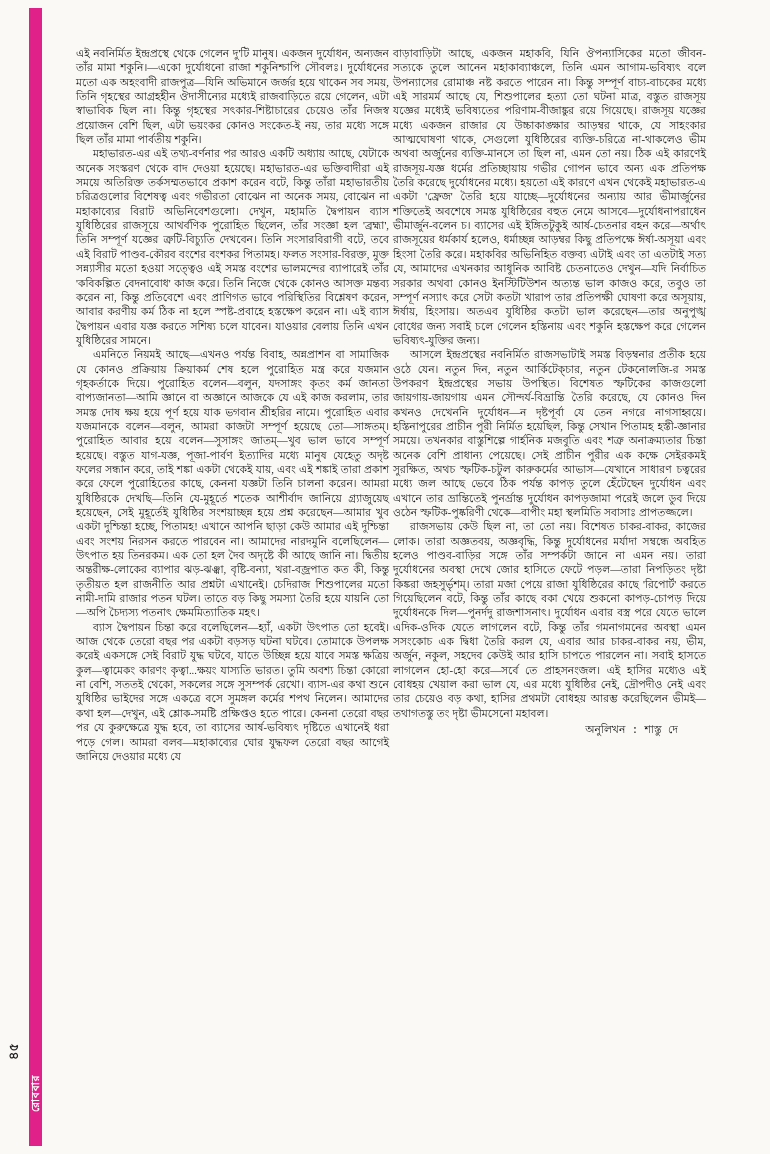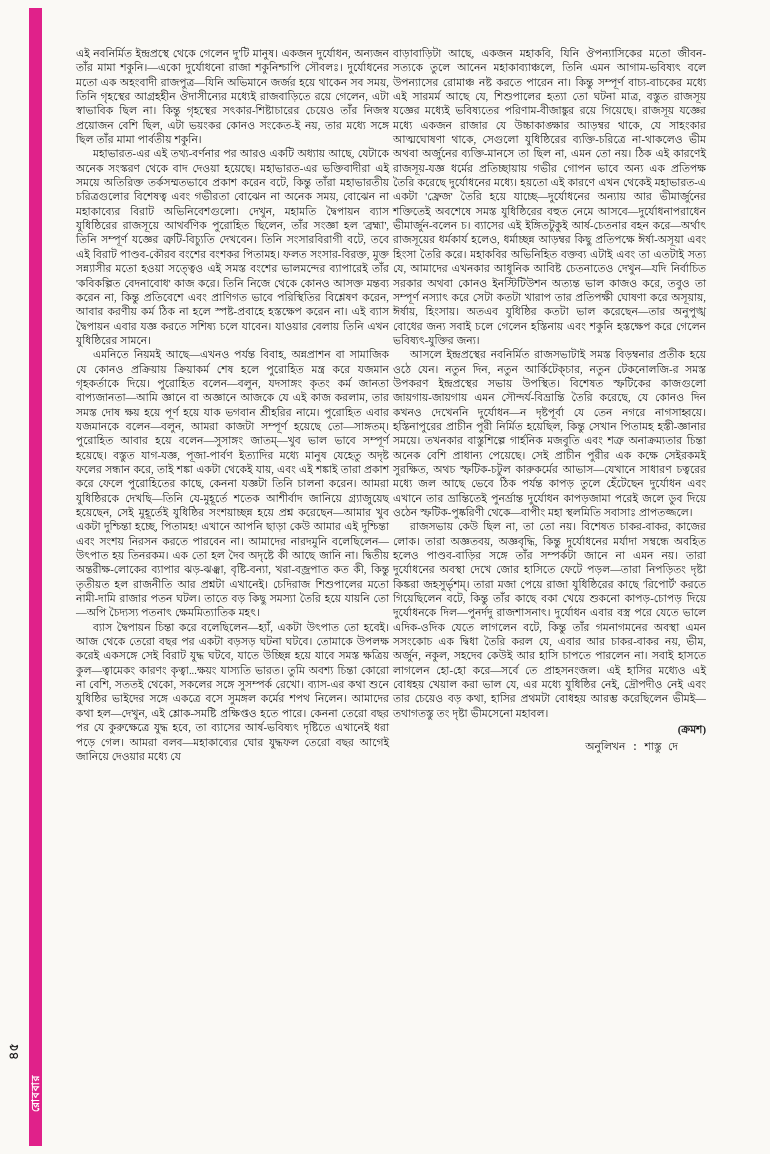--- a/index.html
+++ b/index.html
@@ -79,19 +79,18 @@
       <p>এই নবনির্মিত ইন্দ্রপ্রস্থে থেকে গেলেন দু'টি মানুষ। একজন দুর্যোধন, অন্যজন তাঁর মামা শকুনি।—একো দুর্যোধনো রাজা শকুনিশ্চাপি সৌবলঃ। দুর্যোধনের মতো এক অহংবাদী রাজপুত্র—যিনি অভিমানে জর্জর হয়ে থাকেন সব সময়, তিনি গৃহস্থের আগ্রহহীন ঔদাসীন্যের মধ্যেই রাজবাড়িতে রয়ে গেলেন, এটা স্বাভাবিক ছিল না। কিন্তু গৃহস্থের সৎকার-শিষ্টাচারের চেয়েও তাঁর নিজস্ব প্রয়োজন বেশি ছিল, এটা ভয়ংকর কোনও সংকেত-ই নয়, তার মধ্যে সঙ্গে ছিল তাঁর মামা পার্বতীয় শকুনি।</p>
       <p class="indent">মহাভারত-এর এই তথ্য-বর্ণনার পর আরও একটি অধ্যায় আছে, যেটাকে অনেক সংস্করণ থেকে বাদ দেওয়া হয়েছে। মহাভারত-এর ভক্তিবাদীরা এই সময়ে অতিরিক্ত তর্কসম্মতভাবে প্রকাশ করেন বটে, কিন্তু তাঁরা মহাভারতীয় চরিত্রগুলোর বিশেষত্ব এবং গভীরতা বোঝেন না অনেক সময়, বোঝেন না মহাকাব্যের বিরাট অভিনিবেশগুলো। দেখুন, মহামতি দ্বৈপায়ন ব্যাস যুধিষ্ঠিরের রাজসূয়ে আথর্বণিক পুরোহিত ছিলেন, তাঁর সংজ্ঞা হল 'ব্রহ্মা', তিনি সম্পূর্ণ যজ্ঞের ত্রুটি-বিচ্যুতি দেখবেন। তিনি সংসারবিরাগী বটে, তবে এই বিরাট পাণ্ডব-কৌরব বংশের বংশকর পিতামহ। ফলত সংসার-বিরক্ত, মুক্ত সন্ন্যাসীর মতো হওয়া সত্ত্বেও এই সমস্ত বংশের ভালমন্দের ব্যাপারেই তাঁর 'কবিকল্পিত বেদনাবোধ' কাজ করে। তিনি নিজে থেকে কোনও আসক্ত মন্তব্য করেন না, কিন্তু প্রতিবেশে এবং প্রাণিগত ভাবে পরিস্থিতির বিশ্লেষণ করেন, আবার করণীয় কর্ম ঠিক না হলে স্পষ্ট-প্রবাহে হস্তক্ষেপ করেন না। এই ব্যাস দ্বৈপায়ন এবার যজ্ঞ করতে সশিষ্য চলে যাবেন। যাওয়ার বেলায় তিনি এখন যুধিষ্ঠিরের সামনে।</p>
       <p class="indent">এমনিতে নিয়মই আছে—এখনও পর্যন্ত বিবাহ, অন্নপ্রাশন বা সামাজিক যে কোনও প্রক্রিয়ায় ক্রিয়াকর্ম শেষ হলে পুরোহিত মন্ত্র করে যজমান গৃহকর্তাকে দিয়ে। পুরোহিত বলেন—বলুন, যদসাঙ্গং কৃতং কর্ম জানতা বাপ্যজানতা—আমি জ্ঞানে বা অজ্ঞানে আজকে যে এই কাজ করলাম, তার সমস্ত দোষ ক্ষয় হয়ে পূর্ণ হয়ে যাক ভগবান শ্রীহরির নামে। পুরোহিত এবার যজমানকে বলেন—বলুন, আমরা কাজটা সম্পূর্ণ হয়েছে তো—সাঙ্গতম্‌। পুরোহিত আবার হয়ে বলেন—সুসাঙ্গং জাতম্‌—খুব ভাল ভাবে সম্পূর্ণ হয়েছে। বস্তুত যাগ-যজ্ঞ, পূজা-পার্বণ ইত্যাদির মধ্যে মানুষ যেহেতু অদৃষ্ট ফলের সন্ধান করে, তাই শঙ্কা একটা থেকেই যায়, এবং এই শঙ্কাই তারা প্রকাশ করে ফেলে পুরোহিতের কাছে, কেননা যজ্ঞটা তিনি চালনা করেন। আমরা যুধিষ্ঠিরকে দেখছি—তিনি যে-মুহূর্তে শতেক আশীর্বাদ জানিয়ে গ্র্যাজুয়েছ হয়েছেন, সেই মুহূর্তেই যুধিষ্ঠির সংশয়াচ্ছন্ন হয়ে প্রশ্ন করেছেন—আমার খুব একটা দুশ্চিন্তা হচ্ছে, পিতামহ! এখানে আপনি ছাড়া কেউ আমার এই দুশ্চিন্তা এবং সংশয় নিরসন করতে পারবেন না। আমাদের নারদমুনি বলেছিলেন—উৎপাত হয় তিনরকম। এক তো হল দৈব অদৃষ্টে কী আছে জানি না। দ্বিতীয় অন্তরীক্ষ-লোকের ব্যাপার ঝড়-ঝঞ্ঝা, বৃষ্টি-বন্যা, খরা-বজ্রপাত কত কী, কিন্তু তৃতীয়ত হল রাজনীতি আর প্রশ্নটা এখানেই। চেদিরাজ শিশুপালের মতো নামী-দামি রাজার পতন ঘটল। তাতে বড় কিছু সমস্যা তৈরি হয়ে যায়নি তো—অপি চৈদ্যস্য পতনাৎ ক্ষেমমিত্যাতিক মহৎ।</p>
       <p class="indent">ব্যাস দ্বৈপায়ন চিন্তা করে বলেছিলেন—হ্যাঁ, একটা উৎপাত তো হবেই। আজ থেকে তেরো বছর পর একটা বড়সড় ঘটনা ঘটবে। তোমাকে উপলক্ষ করেই একসঙ্গে সেই বিরাট যুদ্ধ ঘটবে, যাতে উচ্ছিন্ন হয়ে যাবে সমস্ত ক্ষত্রিয় কুল—ত্বামেকং কারণং কৃত্বা...ক্ষয়ং যাস্যতি ভারত। তুমি অবশ্য চিন্তা কোরো না বেশি, সততই থেকো, সকলের সঙ্গে সুসম্পর্ক রেখো। ব্যাস-এর কথা শুনে যুধিষ্ঠির ভাইদের সঙ্গে একত্রে বসে সুমঙ্গল কর্মের শপথ নিলেন। আমাদের কথা হল—দেখুন, এই শ্লোক-সমষ্টি প্রক্ষিপ্তও হতে পারে। কেননা তেরো বছর পর যে কুরুক্ষেত্রে যুদ্ধ হবে, তা ব্যাসের আর্ষ-ভবিষ্যৎ দৃষ্টিতে এখানেই ধরা পড়ে গেল। আমরা বলব—মহাকাব্যের ঘোর যুদ্ধফল তেরো বছর আগেই জানিয়ে দেওয়ার মধ্যে যে</p>
     </div>
 
     <div class="col">
       <p>বাড়াবাড়িটা আছে, একজন মহাকবি, যিনি ঔপন্যাসিকের মতো জীবন-সত্যকে তুলে আনেন মহাকাব্যাঞ্চলে, তিনি এমন আগাম-ভবিষ্যৎ বলে উপন্যাসের রোমাঞ্চ নষ্ট করতে পারেন না। কিন্তু সম্পূর্ণ বাচ্য-বাচকের মধ্যে এই সারমর্ম আছে যে, শিশুপালের হত্যা তো ঘটনা মাত্র, বস্তুত রাজসূয় যজ্ঞের মধ্যেই ভবিষ্যতের পরিণাম-বীজাঙ্কুর রয়ে গিয়েছে। রাজসূয় যজ্ঞের মধ্যে একজন রাজার যে উচ্চাকাঙ্ক্ষার আড়ম্বর থাকে, যে সাহংকার আত্মঘোষণা থাকে, সেগুলো যুধিষ্ঠিরের ব্যক্তি-চরিত্রে না-থাকলেও ভীম অথবা অর্জুনের ব্যক্তি-মানসে তা ছিল না, এমন তো নয়। ঠিক এই কারণেই রাজসূয়-যজ্ঞ ধর্মের প্রতিচ্ছায়ায় গভীর গোপন ভাবে অন্য এক প্রতিপক্ষ তৈরি করেছে দুর্যোধনের মধ্যে। হয়তো এই কারণে এখন থেকেই মহাভারত-এ একটা 'ফ্রেজ' তৈরি হয়ে যাচ্ছে—দুর্যোধনের অন্যায় আর ভীমার্জুনের শক্তিতেই অবশেষে সমস্ত যুধিষ্ঠিরের বহুত নেমে আসবে—দুর্যোধনাপরাধেন ভীমার্জুন-বলেন চ। ব্যাসের এই ইঙ্গিতটুকুই আর্ষ-চেতনার বহন করে—অর্থাৎ রাজসূয়ের ধর্মকার্য হলেও, ধর্মাচ্ছন্ন আড়ম্বর কিছু প্রতিপক্ষে ঈর্ষা-অসূয়া এবং হিংসা তৈরি করে। মহাকবির অভিনিহিত বক্তব্য এটাই এবং তা এতটাই সত্য যে, আমাদের এখনকার আধুনিক আবিষ্ট চেতনাতেও দেখুন—যদি নির্বাচিত সরকার অথবা কোনও ইনস্টিটিউশন অত্যন্ত ভাল কাজও করে, তবুও তা সম্পূর্ণ নস্যাৎ করে সেটা কতটা খারাপ তার প্রতিপক্ষী ঘোষণা করে অসূয়ায়, ঈর্ষায়, হিংসায়। অতএব যুধিষ্ঠির কতটা ভাল করেছেন—তার অনুপুঙ্খ বোধের জন্য সবাই চলে গেলেন হস্তিনায় এবং শকুনি হস্তক্ষেপ করে গেলেন ভবিষ্যৎ-যুক্তির জন্য।</p>
       <p class="indent">আসলে ইন্দ্রপ্রস্থের নবনির্মিত রাজসভাটাই সমস্ত বিড়ম্বনার প্রতীক হয়ে ওঠে যেন। নতুন দিন, নতুন আর্কিটেক্চার, নতুন টেকনোলজি-র সমস্ত উপকরণ ইন্দ্রপ্রস্থের সভায় উপস্থিত। বিশেষত স্ফটিকের কাজগুলো জায়গায়-জায়গায় এমন সৌন্দর্য-বিভ্রান্তি তৈরি করেছে, যে কোনও দিন কখনও দেখেননি দুর্যোধন—ন দৃষ্টপূর্বা যে তেন নগরে নাগসাহ্বয়ে। হস্তিনাপুরের প্রাচীন পুরী নির্মিত হয়েছিল, কিন্তু সেখান পিতামহ হস্তী-জ্ঞানার সময়ে। তখনকার বাস্তুশিল্পে গার্হনিক মজবুতি এবং শত্রু অনাক্রম্যতার চিন্তা অনেক বেশি প্রাধান্য পেয়েছে। সেই প্রাচীন পুরীর এক কক্ষে সেইরকমই সুরক্ষিত, অথচ স্ফটিক-চটুল কারুকর্মের আভাস—যেখানে সাধারণ চত্বরের মধ্যে জল আছে ভেবে ঠিক পর্যন্ত কাপড় তুলে হেঁটেছেন দুর্যোধন এবং এখানে তার ভ্রান্তিতেই পুনর্ভ্রান্ত দুর্যোধন কাপড়জামা পরেই জলে ডুব দিয়ে ওঠেন স্ফটিক-পুষ্করিণী থেকে—বাপীং মহা স্থলমিতি সবাসাঃ প্রাপতজ্জলে।</p>
       <p class="indent">রাজসভায় কেউ ছিল না, তা তো নয়। বিশেষত চাকর-বাকর, কাজের লোক। তারা অজ্ঞতবয়, অজ্ঞবৃদ্ধি, কিন্তু দুর্যোধনের মর্যাদা সম্বন্ধে অবহিত হলেও পাণ্ডব-বাড়ির সঙ্গে তাঁর সম্পর্কটা জানে না এমন নয়। তারা দুর্যোধনের অবস্থা দেখে জোর হাসিতে ফেটে পড়ল—তারা নিপড়িতং দৃষ্টা কিঙ্করা জহসুর্ভৃশম্‌। তারা মজা পেয়ে রাজা যুধিষ্ঠিরের কাছে 'রিপোর্ট' করতে গিয়েছিলেন বটে, কিন্তু তাঁর কাছে বকা খেয়ে শুকনো কাপড়-চোপড় দিয়ে দুর্যোধনকে দিল—পুনর্দদু রাজশাসনাৎ। দুর্যোধন এবার বস্ত্র পরে যেতে ভালে এদিক-ওদিক যেতে লাগলেন বটে, কিন্তু তাঁর গমনাগমনের অবস্থা এমন সসংকোচ এক দ্বিধা তৈরি করল যে, এবার আর চাকর-বাকর নয়, ভীম, অর্জুন, নকুল, সহদেব কেউই আর হাসি চাপতে পারলেন না। সবাই হাসতে লাগলেন হো-হো করে—সর্বে তে প্রাহসনংজল। এই হাসির মধ্যেও এই বোধহয় খেয়াল করা ভাল যে, এর মধ্যে যুধিষ্ঠির নেই, দ্রৌপদীও নেই এবং তার চেয়েও বড় কথা, হাসির প্রথমটা বোধহয় আরম্ভ করেছিলেন ভীমই—তথাগতস্তু তং দৃষ্টা ভীমসেনো মহাবল।</p>
-      <div class="ending">(ক্রমশ)</div>
       <div class="byline">অনুলিখন : শাস্তু দে</div>
     </div>
 
   </div>
 
 </div>
 
 </body></html>

